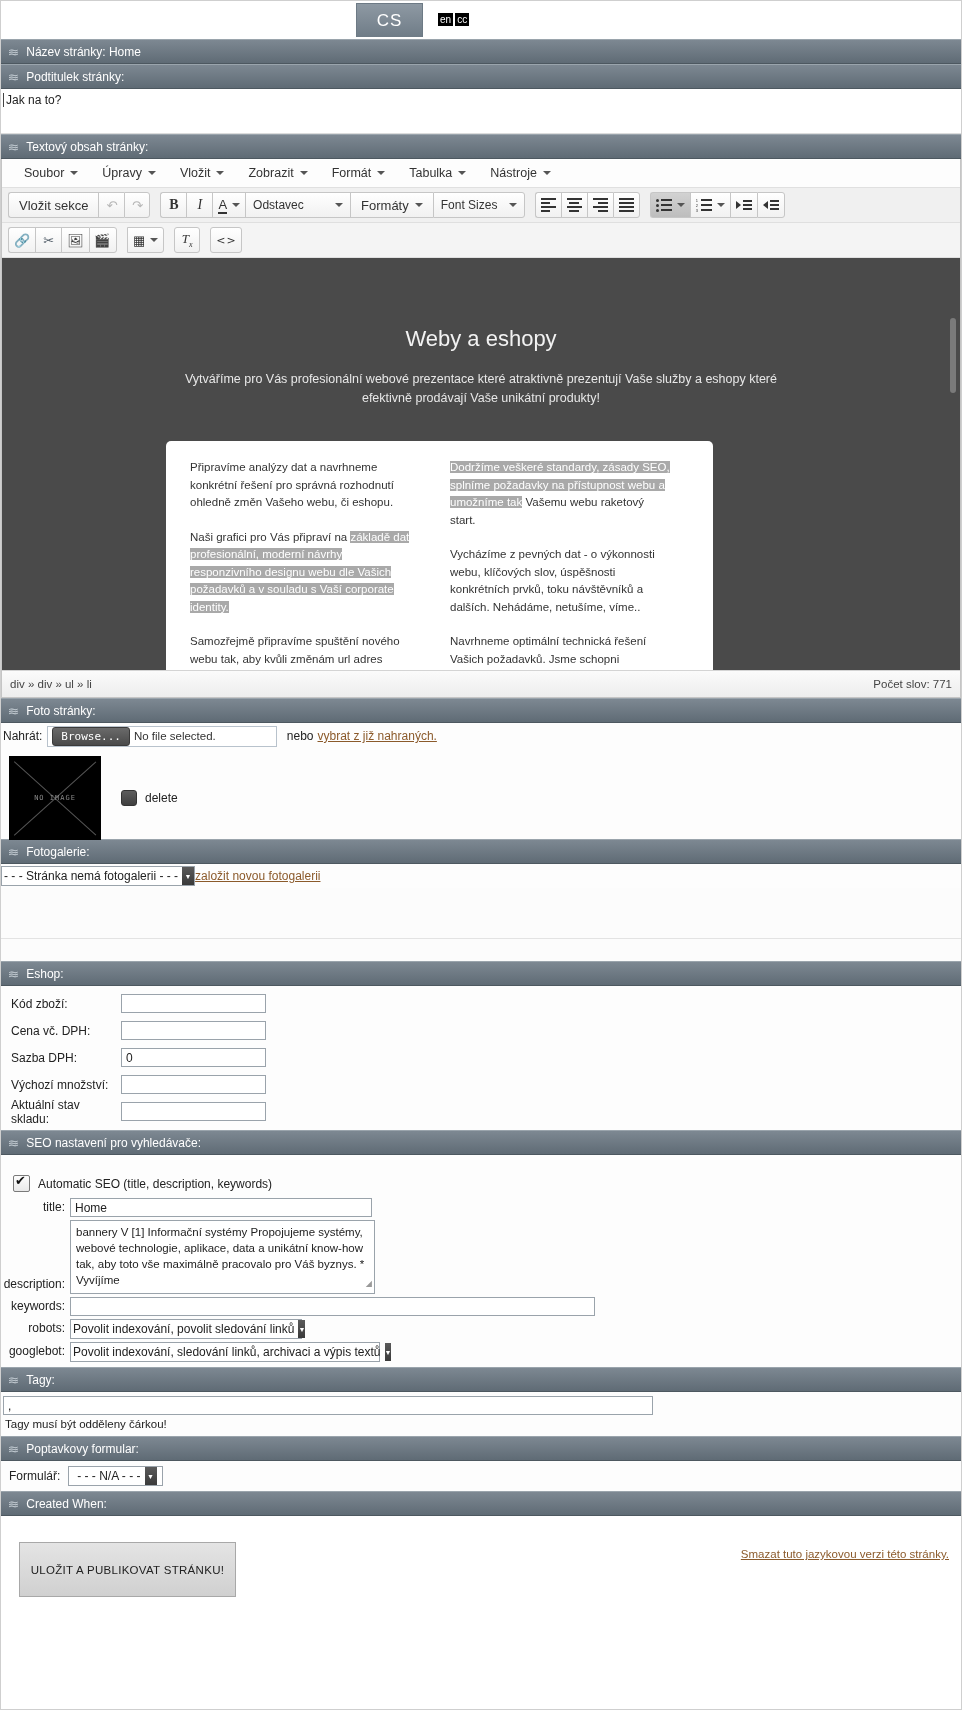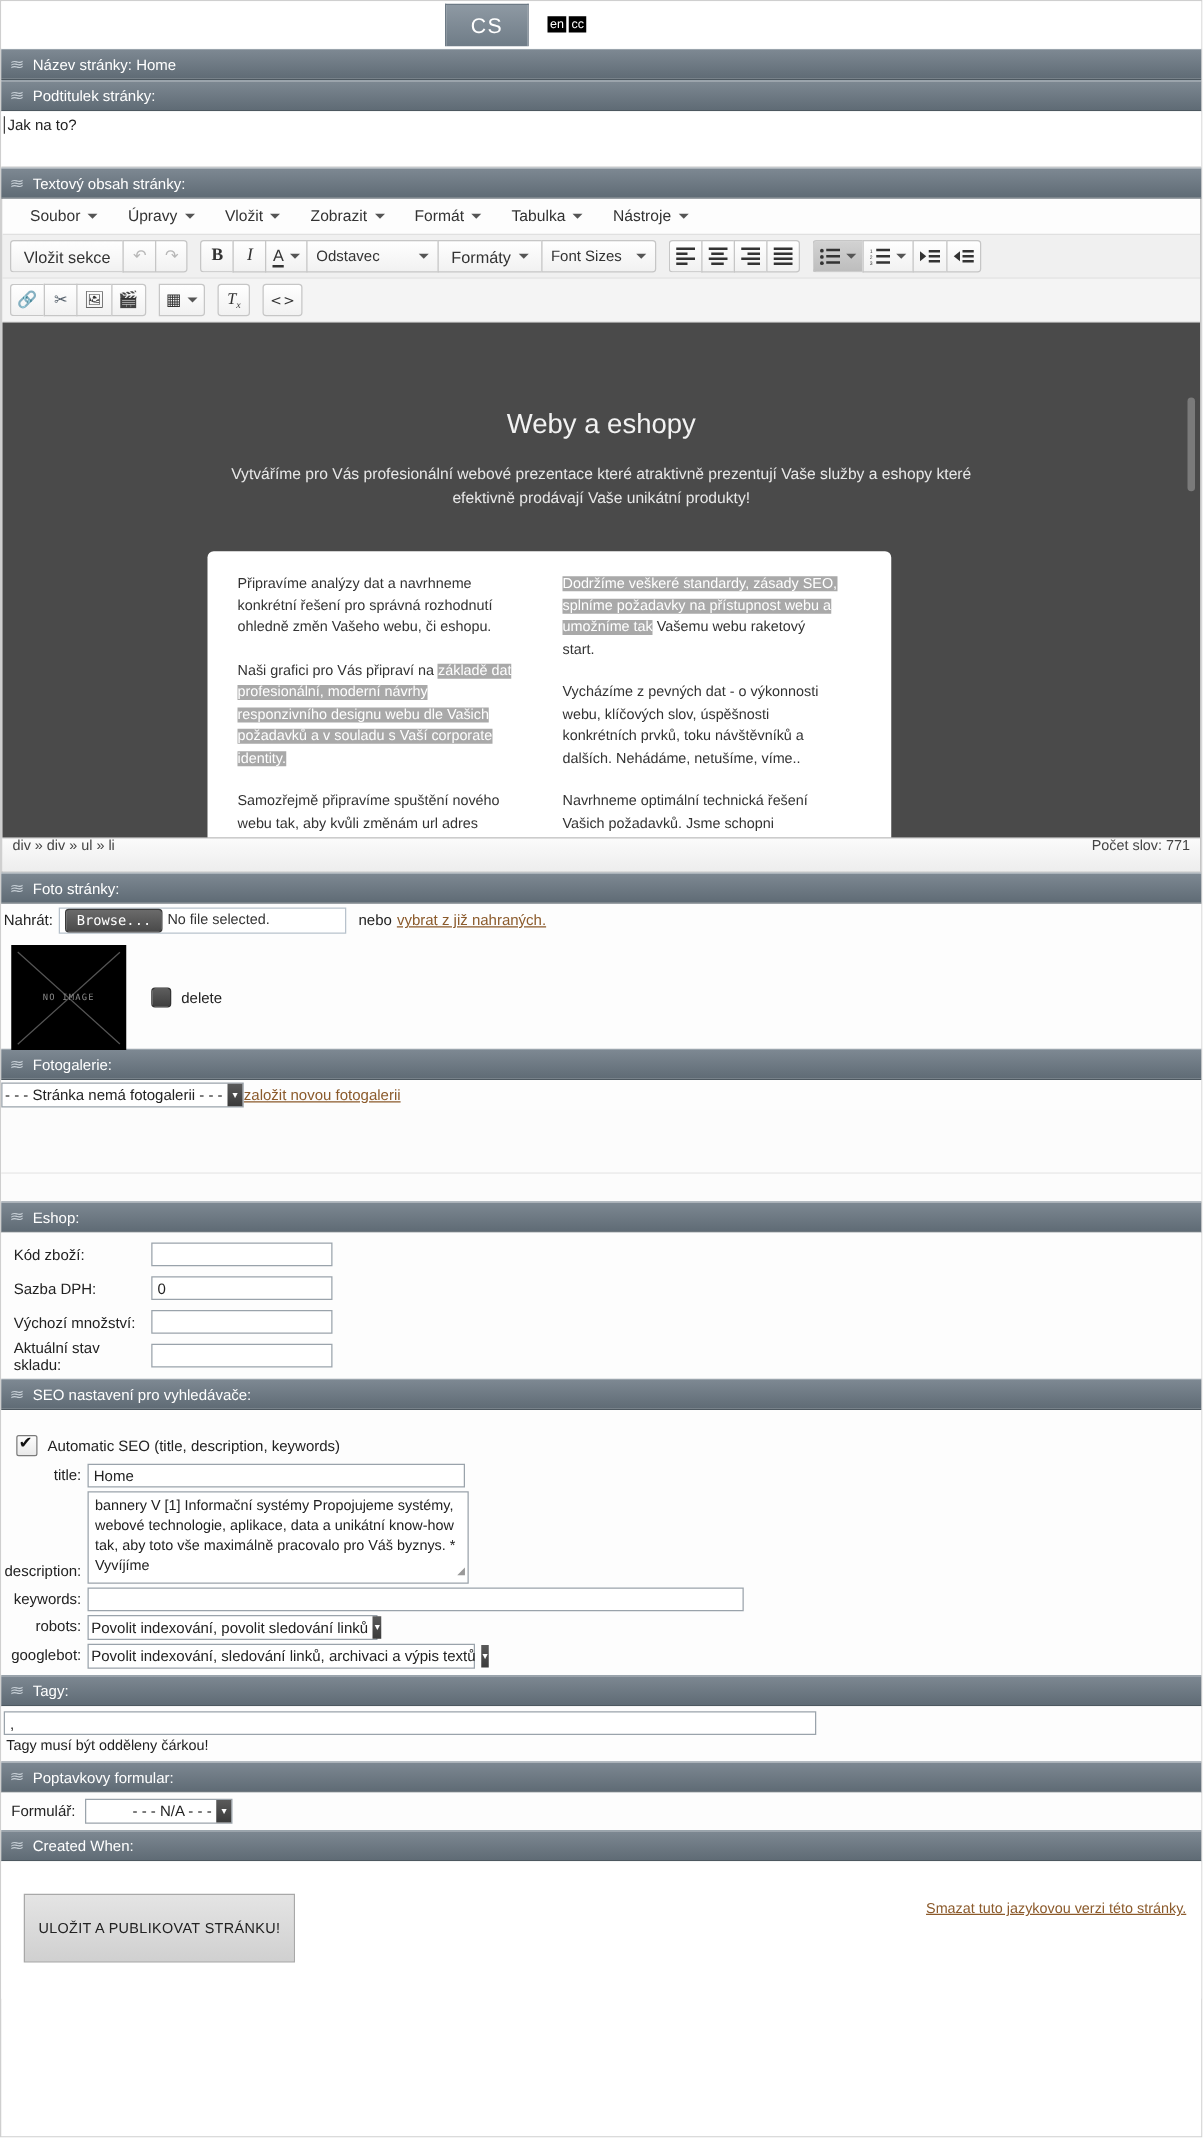--- a/index.html
+++ b/index.html
@@ -115,21 +115,21 @@
     background:#fff;border-radius:5px 5px 0 0;
     display:flex;padding:18px 24px 0;box-sizing:border-box;gap:40px;margin-top:16px;
   }
   .col{width:220px;font-size:11.5px;line-height:17.5px;color:#333;}
   .col p{margin:0 0 17px;}
   .hl{background:#a9a9a9;color:#fff;}
   .edit-scroll{position:absolute;right:4px;top:60px;width:6px;height:75px;background:#7a7a7a;border-radius:3px;}
 
   .mce-status{
     height:26px;background:linear-gradient(#fbfbfb,#ededed);
-    border-top:1px solid #d4d4d4;display:flex;
+    border-top:1px solid #d4d4d4;display:flex;align-items:center;
     justify-content:space-between;padding:0 8px;font-size:11.5px;color:#444;
   }
 
   
   .foto-row{display:flex;align-items:center;height:26px;font-size:12px;padding-left:2px;}
   .foto-row .lab{margin-right:5px;}
   .fileinput{
     display:flex;align-items:center;border:1px solid #b8c2cc;background:#fff;
     height:21px;box-sizing:border-box;
   }
@@ -198,21 +198,21 @@
   .inp.title{width:302px;}
   .inp.kw{width:525px;}
   .selbox.robots{width:232px;justify-content:space-between;}
   .selbox.gbot{width:310px;justify-content:space-between;}
 
   
   .tag-inp{width:650px;}
   .tag-note{font-size:11.5px;color:#222;padding:3px 0 4px 2px;}
 
   
-  .selbox.form{width:118px;justify-content:flex-end;}
+  .selbox.form{width:95px;justify-content:center;}
 
   
   .cw-row{display:flex;align-items:center;padding:5px 0 6px 2px;gap:8px;}
   .inp.date{width:145px;}
   .cw-hint{font-size:11.5px;color:#222;}
 
   .footer{position:relative;height:110px;background:#fff;}
   .bigbtn{
     position:absolute;left:18px;top:26px;width:215px;height:53px;
     background:linear-gradient(#e4e4e4,#d0d0d0);border:1px solid #a8a8a8;
@@ -521,20 +521,24 @@
   <div class="sechead">
     <span class="tw">≋</span>
     <span>Eshop:</span>
   </div>
   <div class="panel" style="padding:4px 0 5px;">
     <div class="frow">
       <span class="lbl">Kód zboží:</span>
       <span class="inp w145"></span>
     </div>
     <div class="frow">
+      <span class="lbl">Cena vč. DPH:</span>
+      <span class="inp w145"></span>
+    </div>
+    <div class="frow">
       <span class="lbl">Sazba DPH:</span>
       <span class="inp w145">0</span>
     </div>
     <div class="frow">
       <span class="lbl">Výchozí množství:</span>
       <span class="inp w145"></span>
     </div>
     <div class="frow">
       <span class="lbl">Aktuální stav skladu:</span>
       <span class="inp w145"></span>

